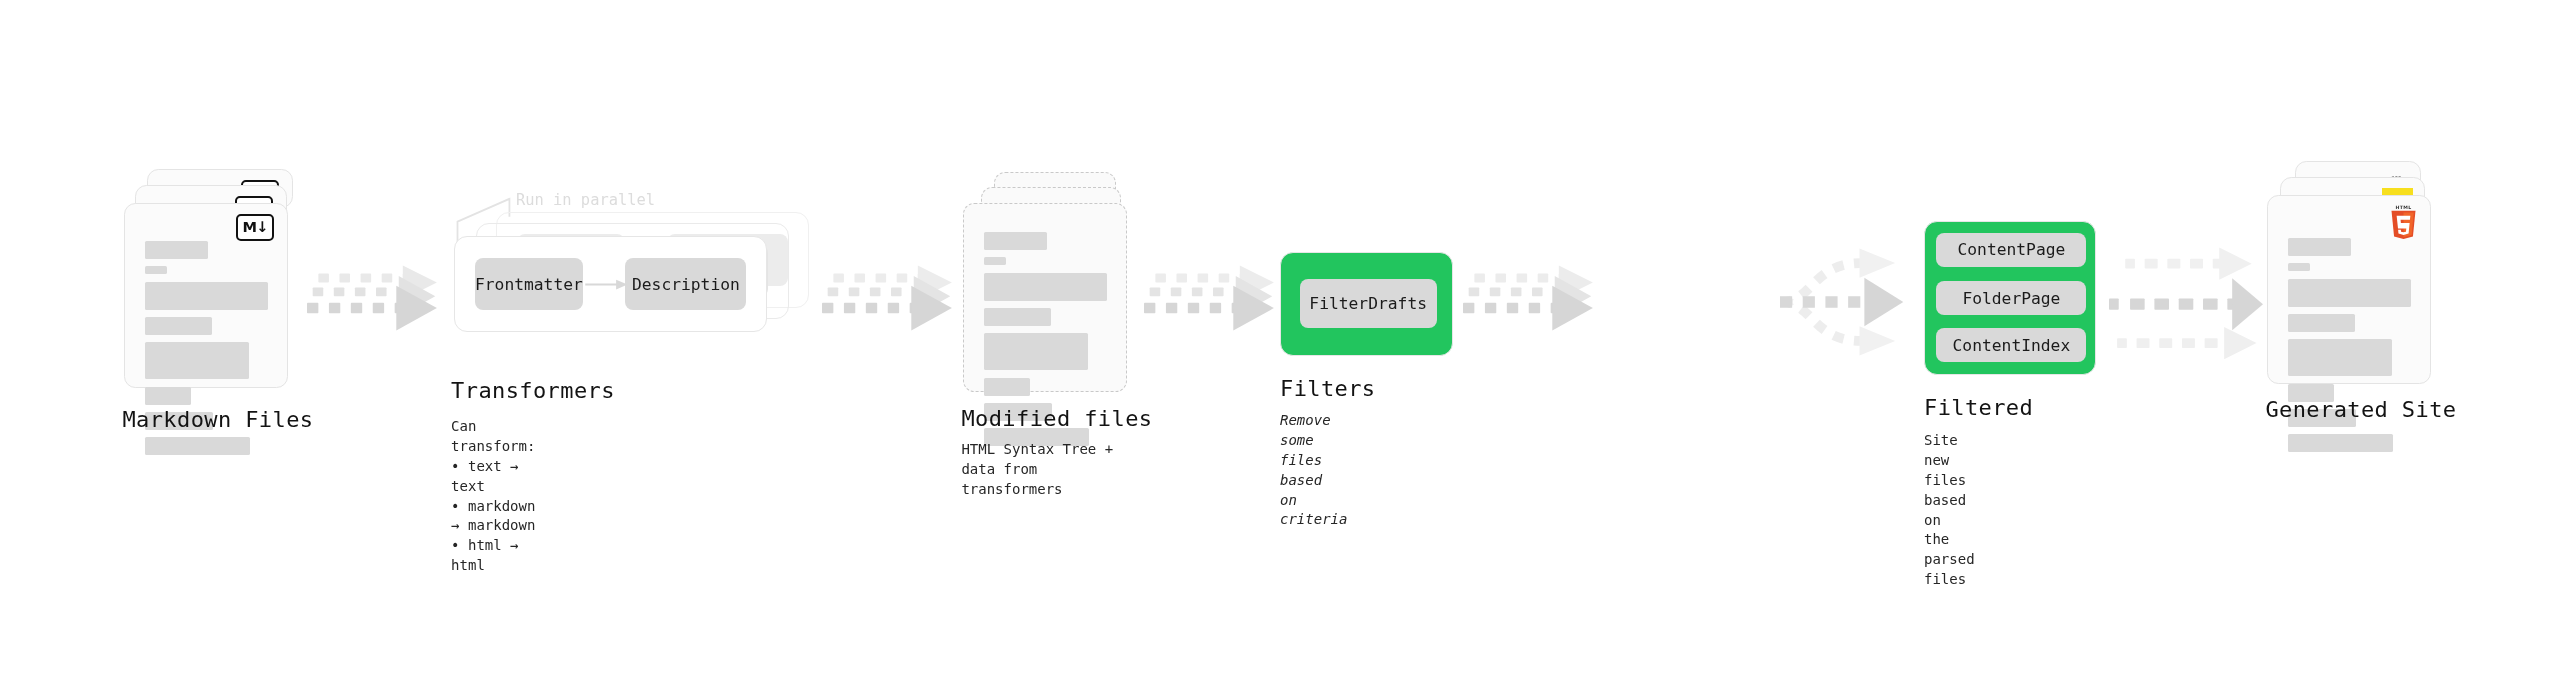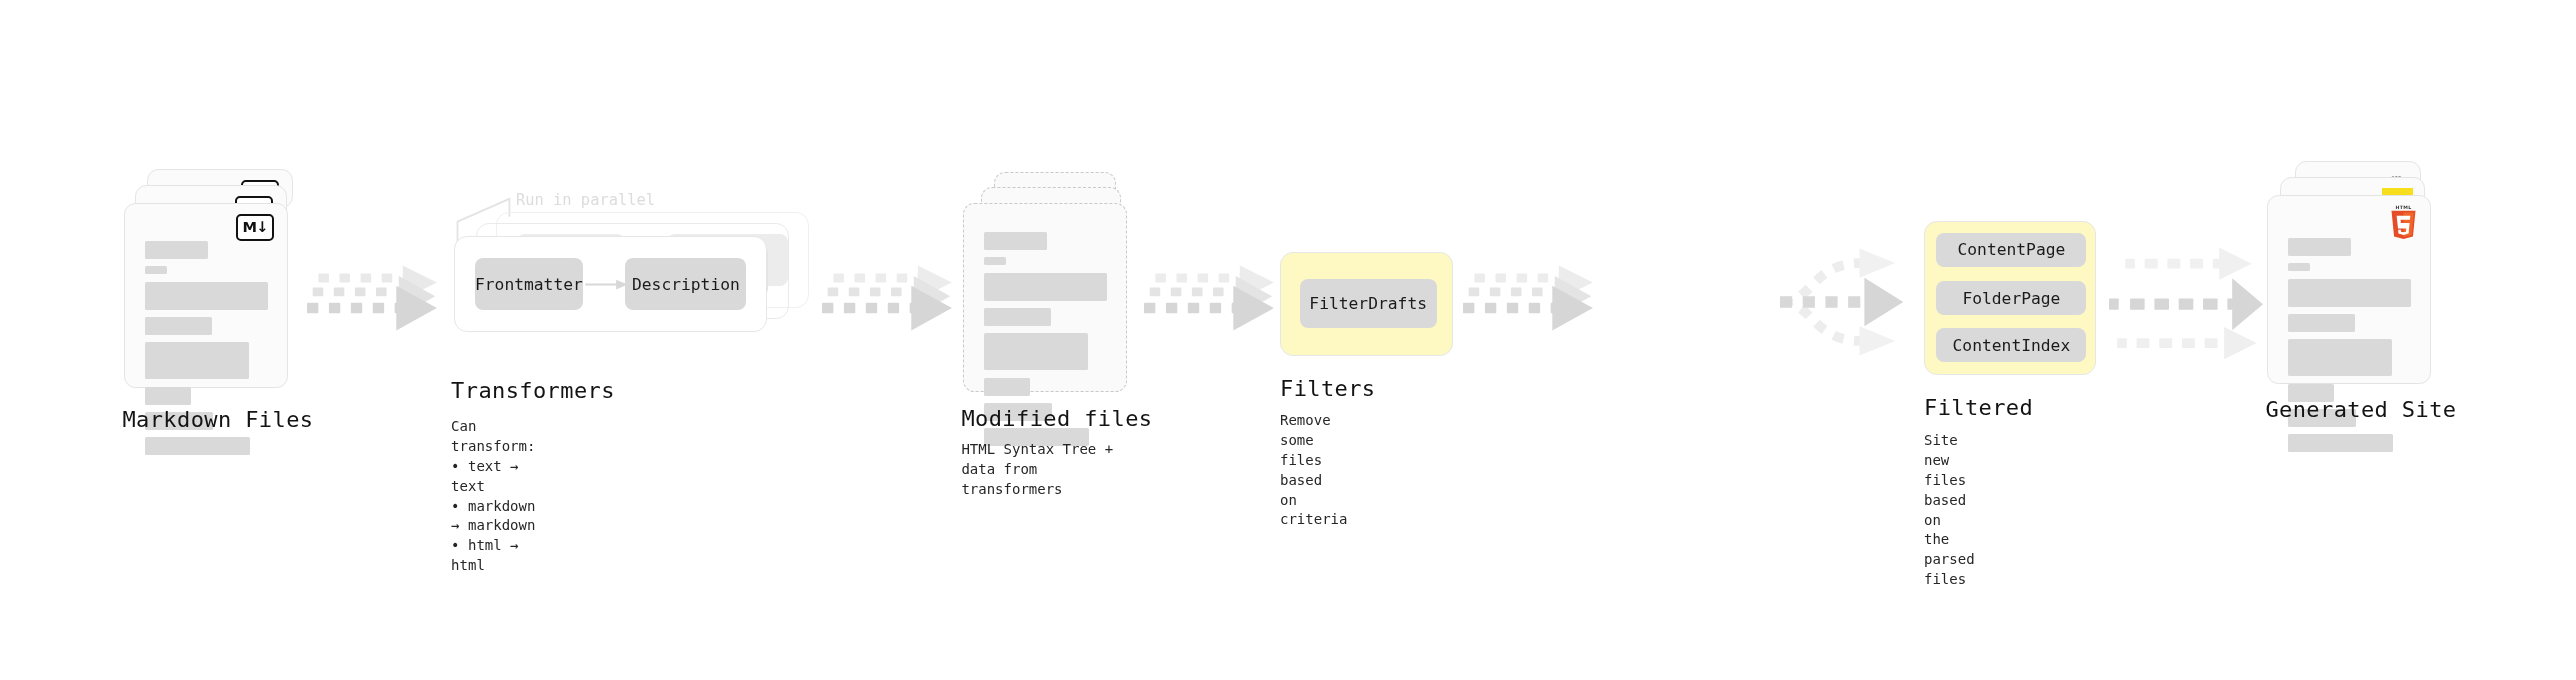--- a/index.html
+++ b/index.html
@@ -53,21 +53,21 @@
   .title{
     font-size:22px;letter-spacing:0.4px;color:#131313;white-space:nowrap;
   }
   .sub{
     font-size:14px;line-height:1.42;color:#262626;white-space:pre-line;
   }
 
   
   .groupbox{
     position:absolute;box-sizing:border-box;
-    border:1.6px solid #e6e6e6;border-radius:13px;background:#fef9c3;
+    border:1.6px solid #e6e6e6;border-radius:13px;background:#22c55e;
   }
   .chip{
     position:absolute;box-sizing:border-box;
     background:#d9d9d9;border-radius:8.1px;
     display:flex;align-items:center;justify-content:center;
     font-size:16.3px;color:#1b1b1b;white-space:nowrap;
   }
   .chip.ghost1{background:#ececec;}
   .chip.ghost2{background:#e4e4e4;}
   .groupbox.ghost{border-color:#f0f0f0;background:transparent;}
@@ -266,21 +266,21 @@
         <polygon points="110,18 160,45.5 110,73"></polygon>
       </g>
     </svg>
   </div>
 
   <div class="node" style="left:1280px;top:252px;">
     <div class="groupbox" style="left:0px;top:0px;width:173px;height:104px;position:absolute;">
       <div class="chip" style="left:18.7px;top:26px;width:137px;height:49px;">FilterDrafts</div>
     </div>
     <div class="title" style="position:absolute;left:0px;top:124px;">Filters</div>
-    <div class="sub" style="position:absolute;left:0px;top:159px;">Remove some files based
+    <div class="sub" style="position:absolute;left:0px;top:159px;font-style:italic;">Remove some files based
 on criteria</div>
   </div>
 
   <div class="arrow-svg" style="left:1463px;top:271px;">
     <svg width="138" height="75" viewBox="0 0 170 92">
       <g fill="#ececec">
         <rect x="14" y="3" width="13" height="11" rx="1"></rect>
           <rect x="40" y="3" width="13" height="11" rx="1"></rect>
         <rect x="66" y="3" width="13" height="11" rx="1"></rect>
           <rect x="92" y="3" width="13" height="11" rx="1"></rect>

